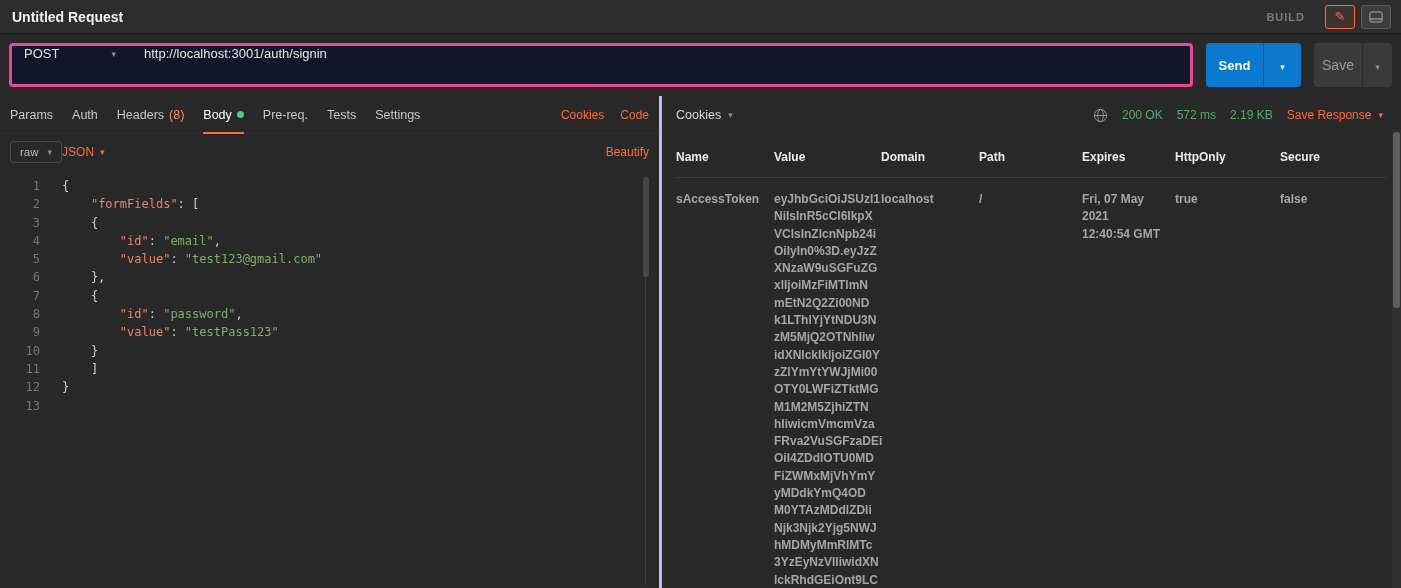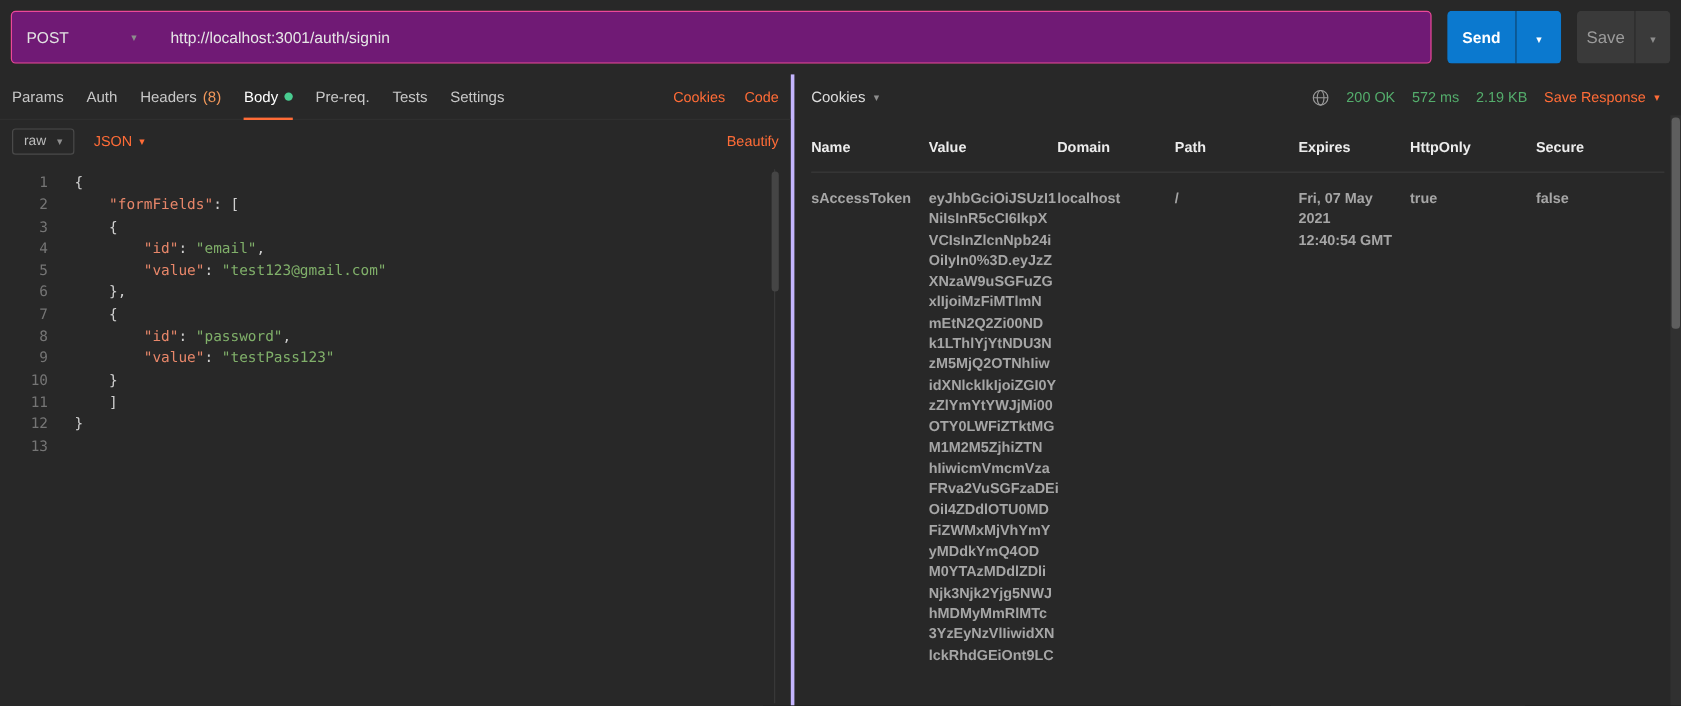--- a/index.html
+++ b/index.html
@@ -13,22 +13,22 @@
   .topbar-title { font-size:14px; font-weight:700; color:#f2f2f2; }
   .topbar-right { margin-left:auto; display:flex; align-items:center; gap:6px; }
   .build-label { font-size:11px; font-weight:600; letter-spacing:1px; color:#7c7c7c; margin-right:14px; }
   .icon-btn { width:30px; height:24px; border-radius:3px; display:flex; align-items:center;
     justify-content:center; cursor:pointer; background:transparent; border:1px solid transparent; }
   .icon-btn.edit { border-color:#ff6c37; color:#ff6c37; background:rgba(255,108,55,.07); font-size:13px; }
   .icon-btn.console { border-color:#5a5a5a; background:#3d3d3d; }
 
   
   .request-row { height:62px; flex:none; display:flex; align-items:center; padding:0 9px; gap:13px; background:#282828; }
-  .method-url { flex:1; height:44px; display:flex; align-items:center; background:#701a75;
-    border:1px solid #ec4899; border-radius:4px; overflow:hidden; }
+  .method-url { flex:1; height:44px; display:flex; align-items:flex-start; background:#0f172a;
+    border:3px solid #ec4899; border-radius:4px; overflow:hidden; }
   .method-select { width:116px; flex:none; display:flex; align-items:center; padding:0 12px;
     font-size:13px; color:#e2e2e2; cursor:pointer; }
   .method-select .chev { margin-left:auto; }
   .chev { font-size:9px; color:#8d8d8d; }
   .chev.orange { color:#ff6c37; }
   .chev.white { color:#ffffff; }
   .url-input { flex:1; background:transparent; border:0; outline:0; color:#e6e6e6; font-size:13px;
     padding:0 16px; font-family:"Liberation Sans", sans-serif; }
   .btn-group { display:flex; height:44px; flex:none; border-radius:4px; overflow:hidden; }
   .btn-group button { border:0; cursor:pointer; font-family:"Liberation Sans", sans-serif; }
@@ -47,21 +47,21 @@
     font-size:12.5px; color:#c8c8c8; border-bottom:1px solid #2f2f2f; }
   .tab { position:relative; height:100%; display:flex; align-items:center; gap:5px; cursor:pointer; white-space:nowrap; }
   .tab.active { color:#ffffff; }
   .tab.active::after { content:""; position:absolute; left:0; right:0; bottom:-1px; height:2px; background:#ff6c37; }
   .tab .count { color:#f0975a; }
   .dot { width:7px; height:7px; border-radius:50%; background:#49cc90; }
   .panel-links { margin-left:auto; display:flex; gap:16px; }
   .link { color:#ff6c37; font-size:12px; cursor:pointer; }
 
   
-  .body-toolbar { height:36px; flex:none; display:flex; align-items:center; padding:0 10px; gap:16px; }
+  .body-toolbar { height:36px; flex:none; display:flex; align-items:center; padding:0 10px; }
   .raw-select { display:flex; align-items:center; gap:9px; border:1px solid #4a4a4a; border-radius:3px;
     padding:4px 9px; font-size:11.5px; color:#bdbdbd; cursor:pointer; }
   .json-select { display:flex; align-items:center; gap:6px; color:#ff6c37; font-size:12px; cursor:pointer; }
   .beautify { margin-left:auto; color:#ff6c37; font-size:12px; cursor:pointer; }
 
   
   .editor { flex:1; min-height:0; position:relative; display:flex; padding-top:7px;
     font-family:"DejaVu Sans Mono","Liberation Mono",monospace; font-size:12px; line-height:18.3px; overflow:hidden; }
   .gutter { width:48px; flex:none; text-align:right; padding-right:8px; color:#757575; }
   .code { flex:1; padding-left:14px; white-space:pre; color:#d0d0d0; }
@@ -88,20 +88,35 @@
 
   
   .vscroll-track { position:absolute; top:34px; right:0; bottom:0; width:9px; background:#303030; }
   .vscroll-thumb { position:absolute; top:2px; left:1px; width:7px; height:176px; background:#5e5e5e; border-radius:3px; cursor:pointer; }
 </style>
 </head>
 <body>
 
 <div class="app">
 
+  <header class="topbar">
+    <div class="topbar-title">Untitled Request</div>
+    <div class="topbar-right">
+      <span class="build-label">BUILD</span>
+      <button class="icon-btn edit">
+          <span>✎</span>
+        </button>
+      <button class="icon-btn console">
+        <svg width="14" height="12" viewBox="0 0 14 12">
+            <rect x="1" y="1" width="12" height="10" rx="1.5" fill="none" stroke="#b0b0b0"></rect>
+            <path d="M1 8h12" stroke="#b0b0b0"></path>
+          </svg>
+      </button>
+    </div>
+  </header>
 
   <div class="request-row">
     <div class="method-url">
       <div class="method-select">
         <span>POST</span>
         <span class="chev">▾</span>
       </div>
       <input class="url-input" type="text" value="http://localhost:3001/auth/signin" style="">
     </div>
     <div class="btn-group">

